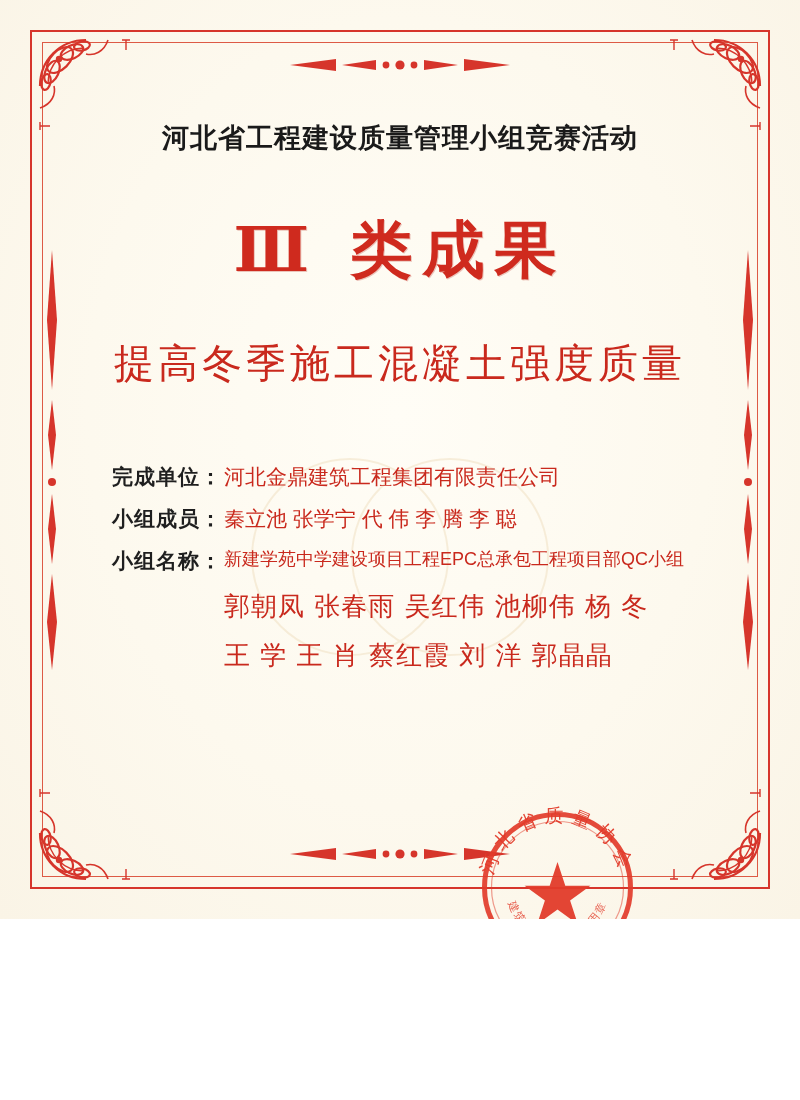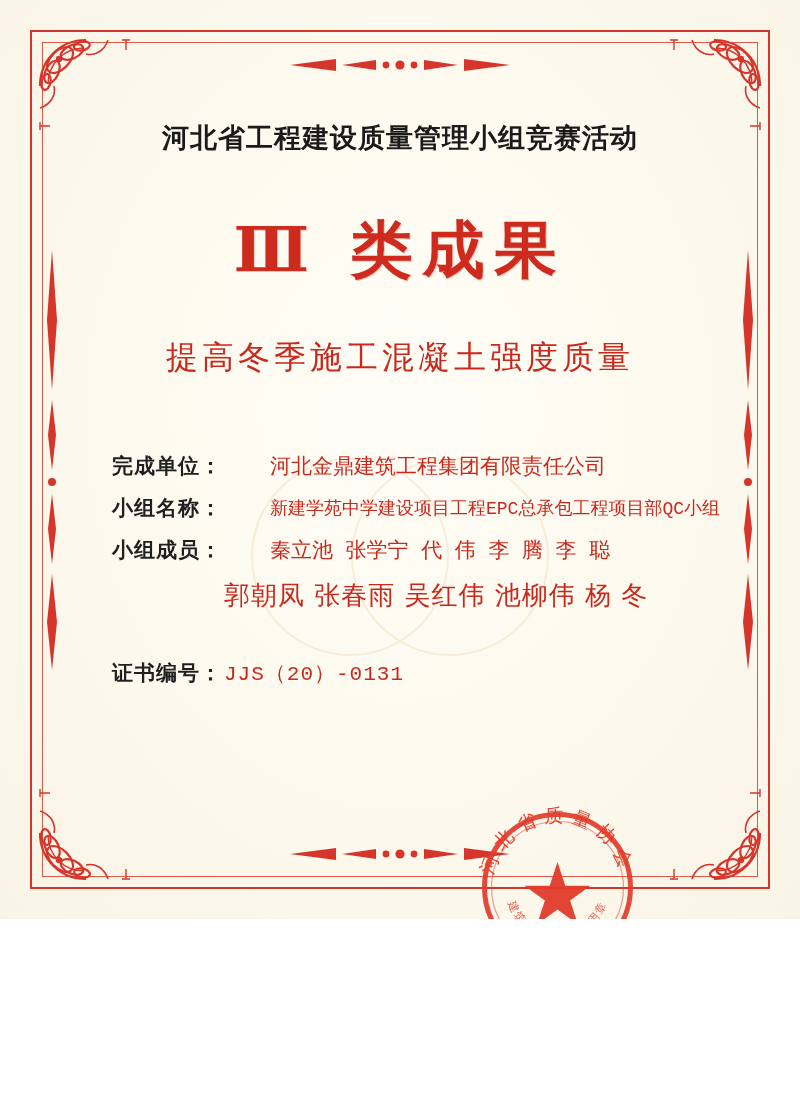--- a/index.html
+++ b/index.html
@@ -106,52 +106,51 @@
     font-size: 62px;
     font-weight: bold;
     color: #cf2a1e;
     letter-spacing: 10px;
     font-family: "DejaVu Serif", "Liberation Serif", serif;
     text-shadow: 1px 1px 0 rgba(180,30,20,.25);
   }
   .project-title {
     margin-top: 44px;
     text-align: center;
-    font-size: 32px;
+    font-size: 40px;
     color: #c9291d;
     letter-spacing: 4px;
     font-family: "DejaVu Serif", "Liberation Serif", serif;
   }
 
   .fields {
     margin-top: 72px;
     padding-left: 42px;
     color: #c9291d;
   }
   .field-row {
     display: flex;
-    align-items: center;
+    align-items: flex-start;
     margin-bottom: 14px;
-    gap: 46px;
   }
   .field-label {
     font-size: 21px;
     font-weight: bold;
     white-space: nowrap;
     color: #1f1f1f;
     letter-spacing: 1px;
     min-width: 112px;
     font-family: "DejaVu Sans", "Liberation Sans", sans-serif;
   }
   .field-value {
     font-size: 21px;
     color: #c9291d;
     letter-spacing: 0px;
     white-space: nowrap;
-    font-family: Liberation Mono, monospace;
+    font-family: Liberation Sans, sans-serif;
   }
   .field-value.small {
     font-size: 18px;
   }
   .members-extra {
     padding-left: 112px;
     font-size: 26px;
     color: #c9291d;
     margin-bottom: 14px;
     letter-spacing: 1px;
@@ -325,37 +324,34 @@
     <div class="project-title">提高冬季施工混凝土强度质量</div>
 
     <div class="fields">
 
       <div class="field-row">
         <span class="field-label">完成单位：</span>
         <span class="field-value">河北金鼎建筑工程集团有限责任公司</span>
       </div>
 
       <div class="field-row">
+        <span class="field-label">小组成员：</span>
+        <span class="field-value">秦立池  张学宁  代 伟  李 腾  李 聪</span>
+      </div>
+
+      <div class="field-row">
         <span class="field-label">小组名称：</span>
         <span class="field-value small">新建学苑中学建设项目工程EPC总承包工程项目部QC小组</span>
       </div>
 
-      <div class="field-row">
-        <span class="field-label">小组成员：</span>
-        <span class="field-value">秦立池  张学宁  代 伟  李 腾  李 聪</span>
-      </div>
-
       <div class="members-extra">郭朝凤  张春雨  吴红伟  池柳伟  杨 冬</div>
+      <div class="members-extra">王 学  王 肖  蔡红霞  刘 洋  郭晶晶</div>
 
     </div>
 
-    <div class="cert-number-row">
-      <span class="field-label">证书编号：</span>
-      <span class="field-value">JJS（20）-0131</span>
-    </div>
 
   </div>
 
   <div class="seal">
     <svg viewBox="0 0 175 175">
       <defs>
         <path id="sealArcTop" d="M 22,87.5 A 65.5,65.5 0 0 1 153,87.5"></path>
         <path id="sealArcBottom" d="M 36,87.5 A 51.5,51.5 0 0 0 139,87.5"></path>
       </defs>
       <circle cx="87.5" cy="87.5" r="73" fill="none" stroke="#e23b2a" stroke-width="5" opacity="0.92"></circle>

